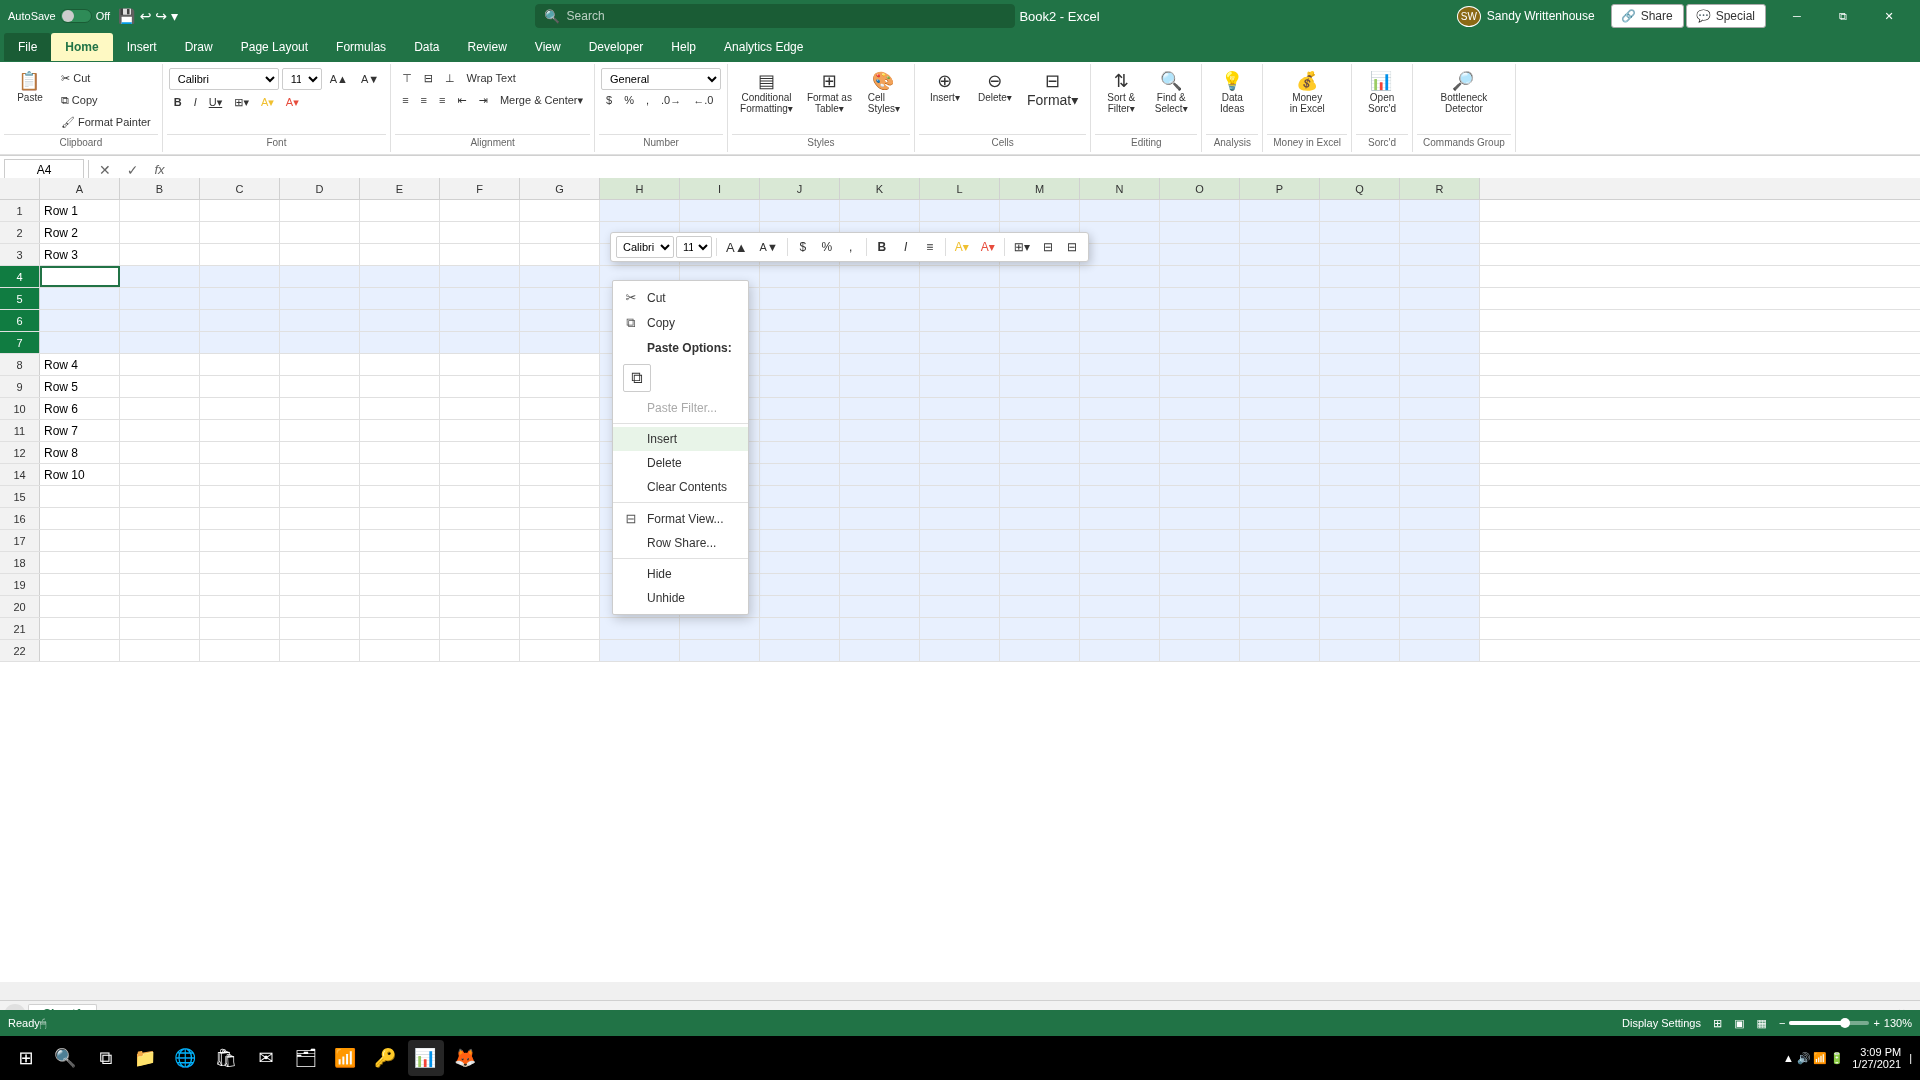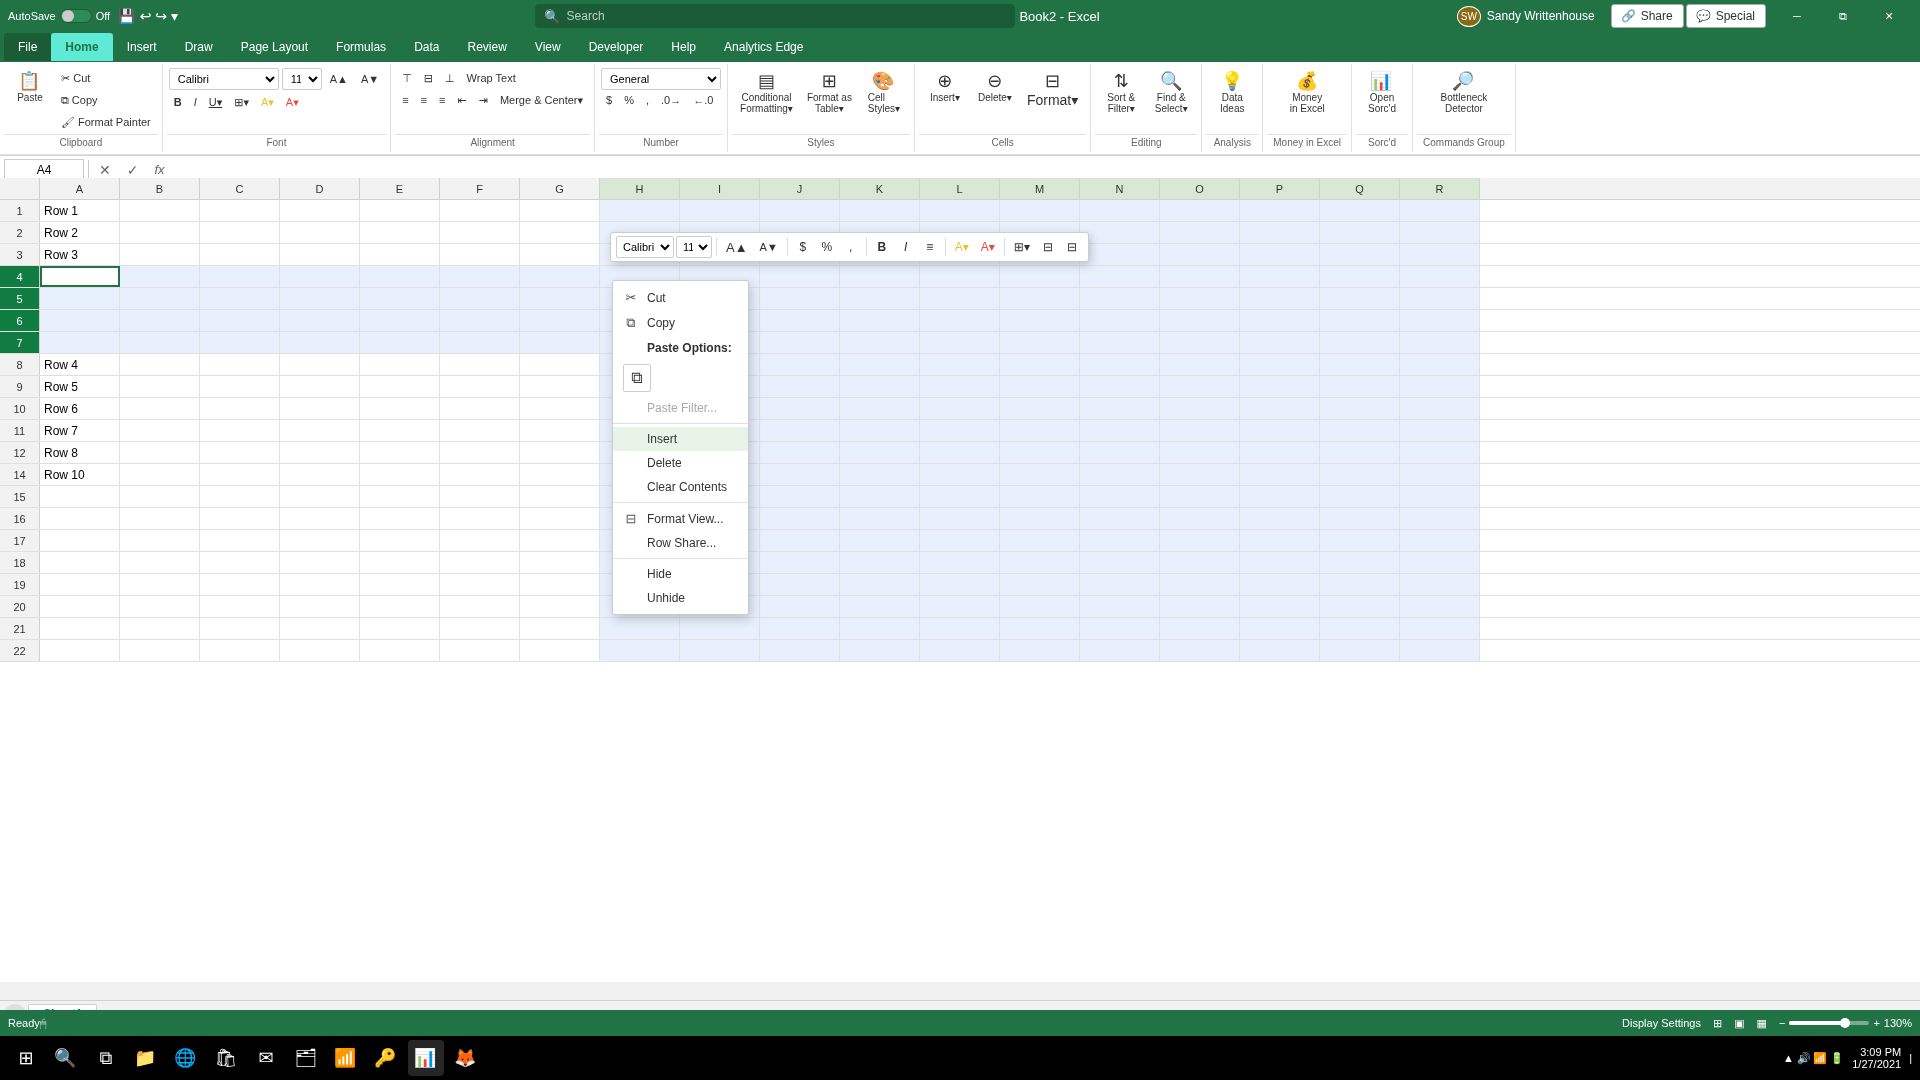--- a/index.html
+++ b/index.html
@@ -61,21 +61,21 @@
     }
     .ribbon-tab {
       padding: 4px 14px;
       font-size: 12px;
       color: white;
       cursor: pointer;
       border-radius: 3px 3px 0 0;
       height: 28px;
       display: flex; align-items: center;
     }
-    .ribbon-tab.active { background: #5eead4; color: #217346; font-weight: 600; }
+    .ribbon-tab.active { background: #fef9c3; color: #217346; font-weight: 600; }
 
     #ribbon-content {
       background: white;
       display: flex;
       align-items: stretch;
       padding: 2px 0;
       min-height: 88px;
       border-bottom: 1px solid #e0e0e0;
     }
     .ribbon-group {

